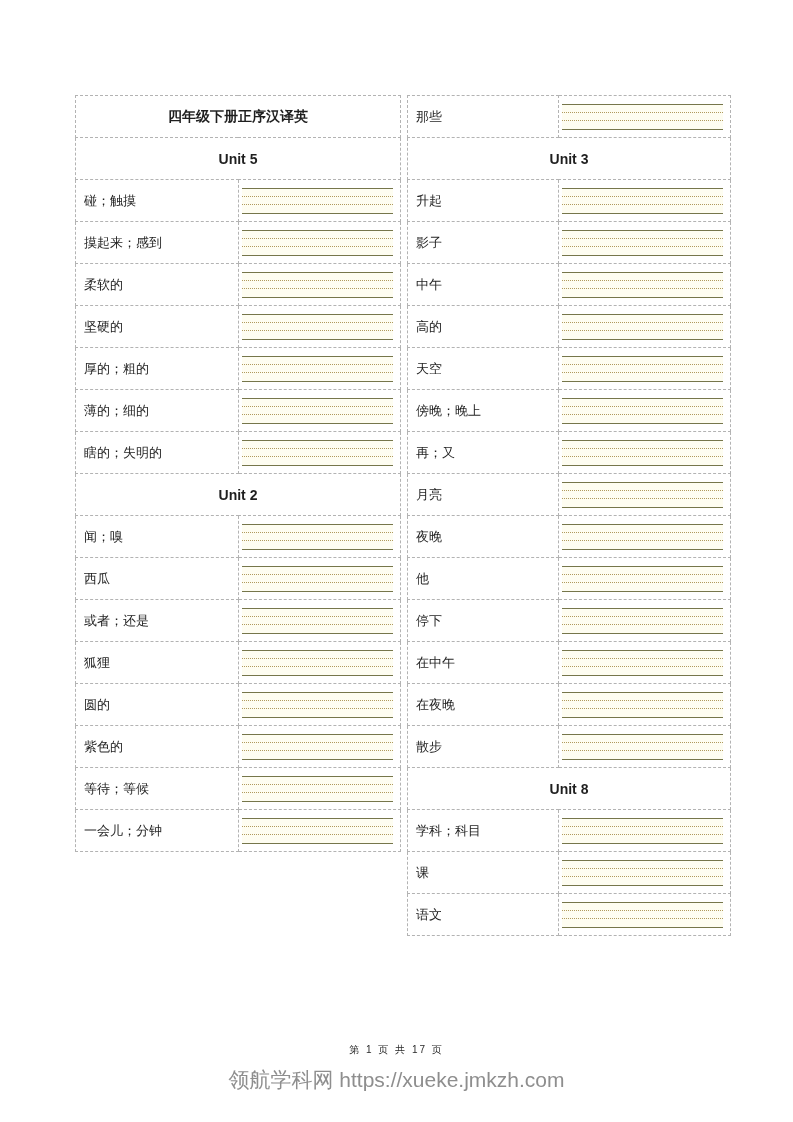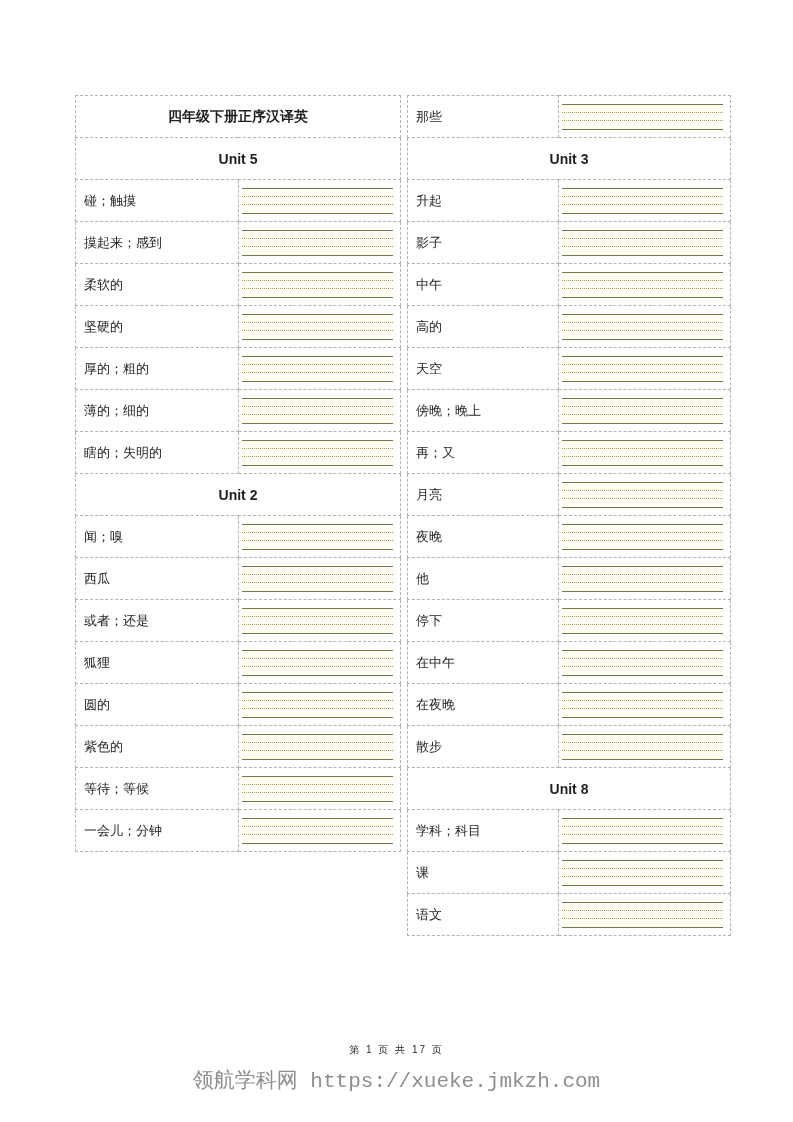--- a/index.html
+++ b/index.html
@@ -67,21 +67,20 @@
     letter-spacing: 2px;
   }
   .watermark {
     position: absolute;
     top: 1066px;
     left: 0;
     width: 100%;
     text-align: center;
     font-size: 21px;
     color: var(--watermark-text);
-    font-family: Liberation Mono, monospace;
   }
 </style>
 </head>
 <body>
 
 <div>
   <table class="vocab-table left">
     <tbody>
         <tr>
           <td colspan="2" class="title-cell">四年级下册正序汉译英</td>

